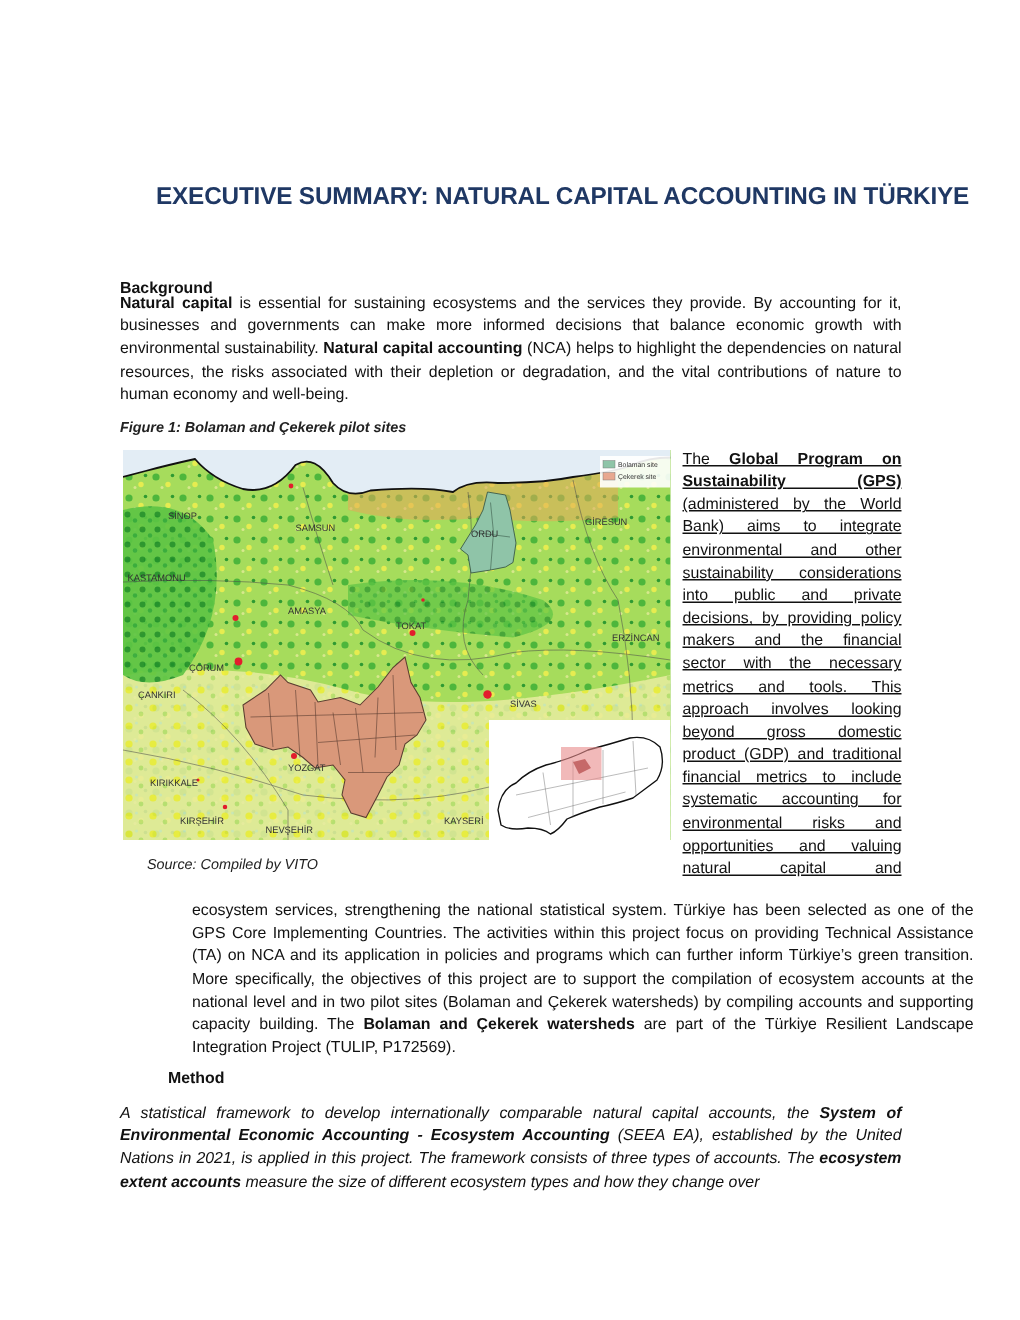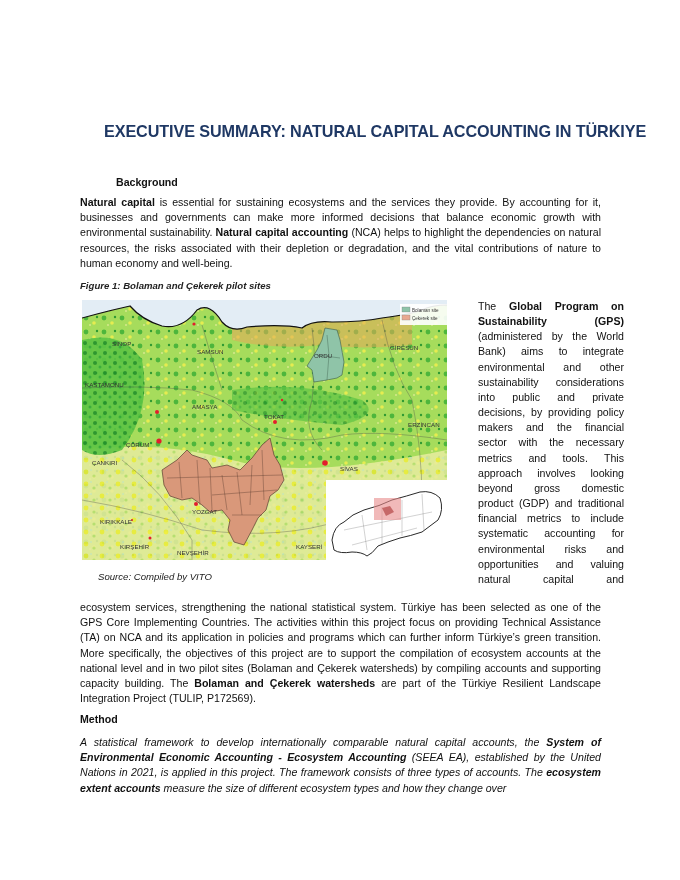--- a/index.html
+++ b/index.html
@@ -7,36 +7,36 @@
          font-family: "Liberation Sans", sans-serif; color: #111; }
   .title { position: absolute; left: 80px; top: 122px; width: 540px;
            font-family: "Liberation Sans", sans-serif; font-weight: bold;
            font-size: 16.2px; color: #1f3864; letter-spacing: -0.1px; white-space: nowrap; margin-left: 24px; }
   .h2 { position: absolute; left: 80px; font-weight: bold; font-size: 10.6px; color: #111; }
   .para { position: absolute; left: 80px; width: 521px; font-size: 10.6px; line-height: 15.2px;
           text-align: justify; color: #111; }
   .para b { font-weight: bold; }
   .caption { position: absolute; left: 80px; font-style: italic; font-size: 9.6px; color: #222; font-weight: bold; }
   .source { position: absolute; left: 98px; top: 571px; font-style: italic; font-size: 9.6px; color: #222; }
-  .side { position: absolute; left: 478px; top: 299px; width: 146px; font-size: 10.6px;
-          line-height: 15.15px; text-align: justify; text-align-last: justify; color: #111; }
+  .side { position: absolute; left: 455px; top: 299px; width: 146px; font-size: 10.6px;
+          line-height: 15.15px; text-align: justify; text-align-last: justify; color: #111; text-decoration: underline; }
   .map { position: absolute; left: 82px; top: 300px; width: 365px; height: 260px; overflow: hidden;
          background: #9ad45a; }
   .map svg { display: block; }
   .maplabel { font-family: "Liberation Sans", sans-serif; font-size: 6.2px; fill: #333; }
   .legend-text { font-family: "Liberation Sans", sans-serif; font-size: 4.6px; fill: #333; }
 </style>
 </head>
 <body>
 
 <div>
 
   <div class="title">EXECUTIVE SUMMARY: NATURAL CAPITAL ACCOUNTING IN TÜRKIYE</div>
 
-  <div class="h2" style="top:176px;margin-left:36px;">Background</div>
+  <div class="h2" style="top:186px;">Background</div>
 
   <div class="para" style="top:195px;">
     <b>Natural capital</b><span> is essential for sustaining ecosystems and the services they provide. By accounting for it, businesses and governments can make more informed decisions that balance economic growth with environmental sustainability. </span><b>Natural capital accounting</b><span> (NCA) helps to highlight the dependencies on natural resources, the risks associated with their depletion or degradation, and the vital contributions of nature to human economy and well-being.</span>
   </div>
 
   <div class="caption" style="top:280px;">Figure 1: Bolaman and Çekerek pilot sites</div>
 
   <div class="map">
     <svg width="365" height="260" viewBox="0 0 365 260">
       <defs>
@@ -158,23 +158,23 @@
       </g>
     </svg>
   </div>
 
   <div class="source">Source: Compiled by VITO</div>
 
   <div class="side">
     <span>The </span><b>Global Program on Sustainability (GPS)</b><span> (administered by the World Bank) aims to integrate environmental and other sustainability considerations into public and private decisions, by providing policy makers and the financial sector with the necessary metrics and tools. This approach involves looking beyond gross domestic product (GDP) and traditional financial metrics to include systematic accounting for environmental risks and opportunities and valuing natural capital and</span>
   </div>
 
-  <div class="para" style="top:600px;">
+  <div class="para" style="top:600px;margin-left:48px;">
     <span>ecosystem services, strengthening the national statistical system. Türkiye has been selected as one of the GPS Core Implementing Countries. The activities within this project focus on providing Technical Assistance (TA) on NCA and its application in policies and programs which can further inform Türkiye’s green transition. More specifically, the objectives of this project are to support the compilation of ecosystem accounts at the national level and in two pilot sites (Bolaman and Çekerek watersheds) by compiling accounts and supporting capacity building. The </span><b>Bolaman and Çekerek watersheds</b><span> are part of the Türkiye Resilient Landscape Integration Project (TULIP, P172569).</span>
   </div>
 
-  <div class="h2" style="top:713px;">Method</div>
+  <div class="h2" style="top:713px;margin-left:32px;">Method</div>
 
   <div class="para" style="top:735px;font-style:italic;">
     <span>A statistical framework to develop internationally comparable natural capital accounts, the </span><b>System of Environmental Economic Accounting - Ecosystem Accounting</b><span> (SEEA EA), established by the United Nations in 2021, is applied in this project. The framework consists of three types of accounts. The </span><b>ecosystem extent accounts</b><span> measure the size of different ecosystem types and how they change over</span>
   </div>
 
 </div>
 
 </body></html>

